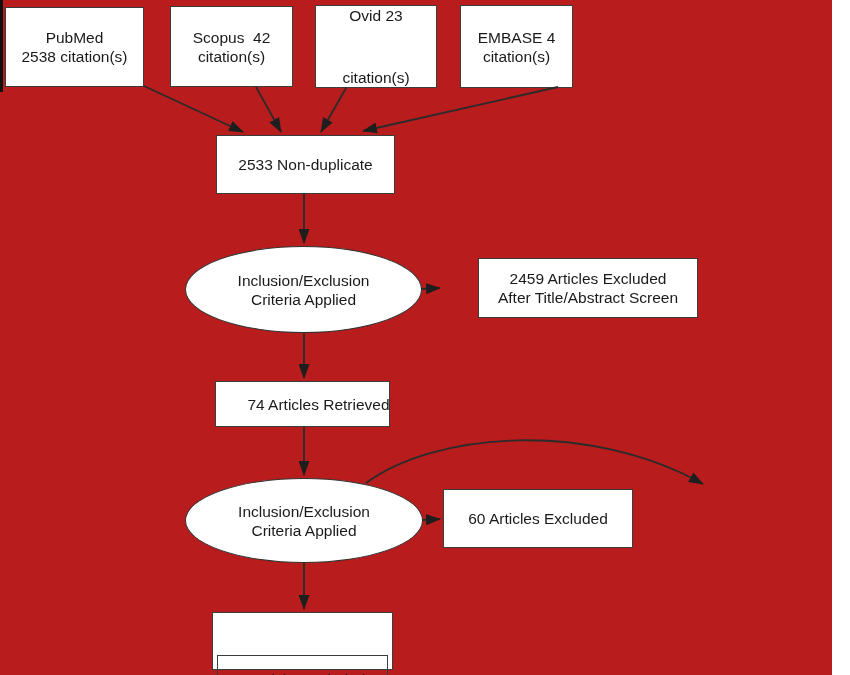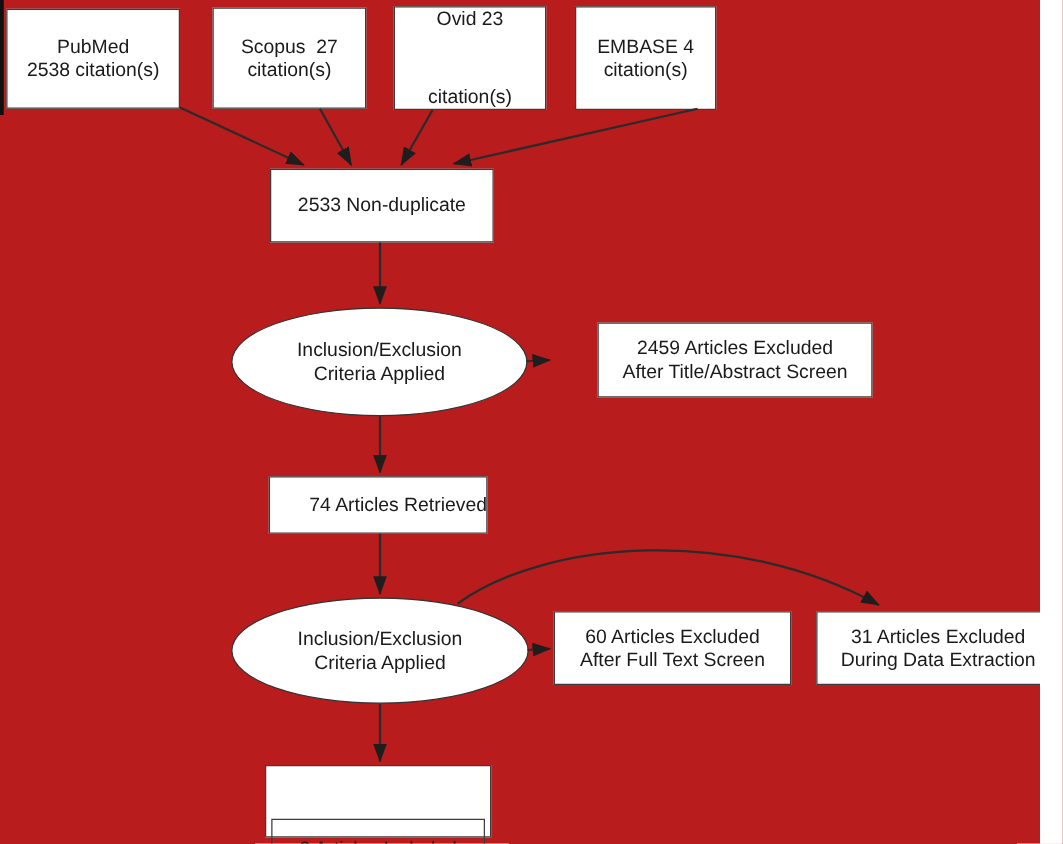--- a/index.html
+++ b/index.html
@@ -32,21 +32,21 @@
 <div class="canvas">
 
   <div class="edge-bar"></div>
 
   <div class="node box" style="left:5px; top:7px; width:139px; height:80px;">
     <span class="tl">PubMed</span>
     <span class="tl">2538 citation(s)</span>
   </div>
 
   <div class="node box" style="left:170px; top:6px; width:123px; height:81px;">
-    <span class="tl">Scopus  27</span>
+    <span class="tl">Scopus  42</span>
     <span class="tl">citation(s)</span>
   </div>
 
   <div class="node box" style="left:315px; top:5px; width:122px; height:83px;justify-content:space-between;">
     <span class="tl">Ovid 23</span>
     <span class="tl">citation(s)</span>
   </div>
 
   <div class="node box" style="left:460px; top:5px; width:113px; height:83px;justify-content:center;">
     <span class="tl">EMBASE 4</span>
@@ -71,27 +71,22 @@
     <span class="tl">74 Articles Retrieved</span>
   </div>
 
   <div class="node ellipse" style="left:185px; top:478px; width:238px; height:85px;">
     <span class="tl">Inclusion/Exclusion</span>
     <span class="tl">Criteria Applied</span>
   </div>
 
   <div class="node box" style="left:443px; top:489px; width:190px; height:59px;">
     <span class="tl">60 Articles Excluded</span>
-    <span class="tl">After Full Text Screen</span>
   </div>
 
-  <div class="node box" style="left:653px; top:489px; width:195px; height:59px;">
-    <span class="tl">31 Articles Excluded</span>
-    <span class="tl">During Data Extraction</span>
-  </div>
 
   <div class="node dbox" style="left:212px; top:612px; width:181px; height:58px;">
     <div class="dinner">
       <span class="tl">3 Articles Included</span>
     </div>
   </div>
 
   <svg class="connectors" width="850" height="675" viewBox="0 0 850 675">
     <defs>
       <marker id="ah" markerUnits="userSpaceOnUse" markerWidth="16" markerHeight="11" refX="14" refY="5.5" orient="auto">

